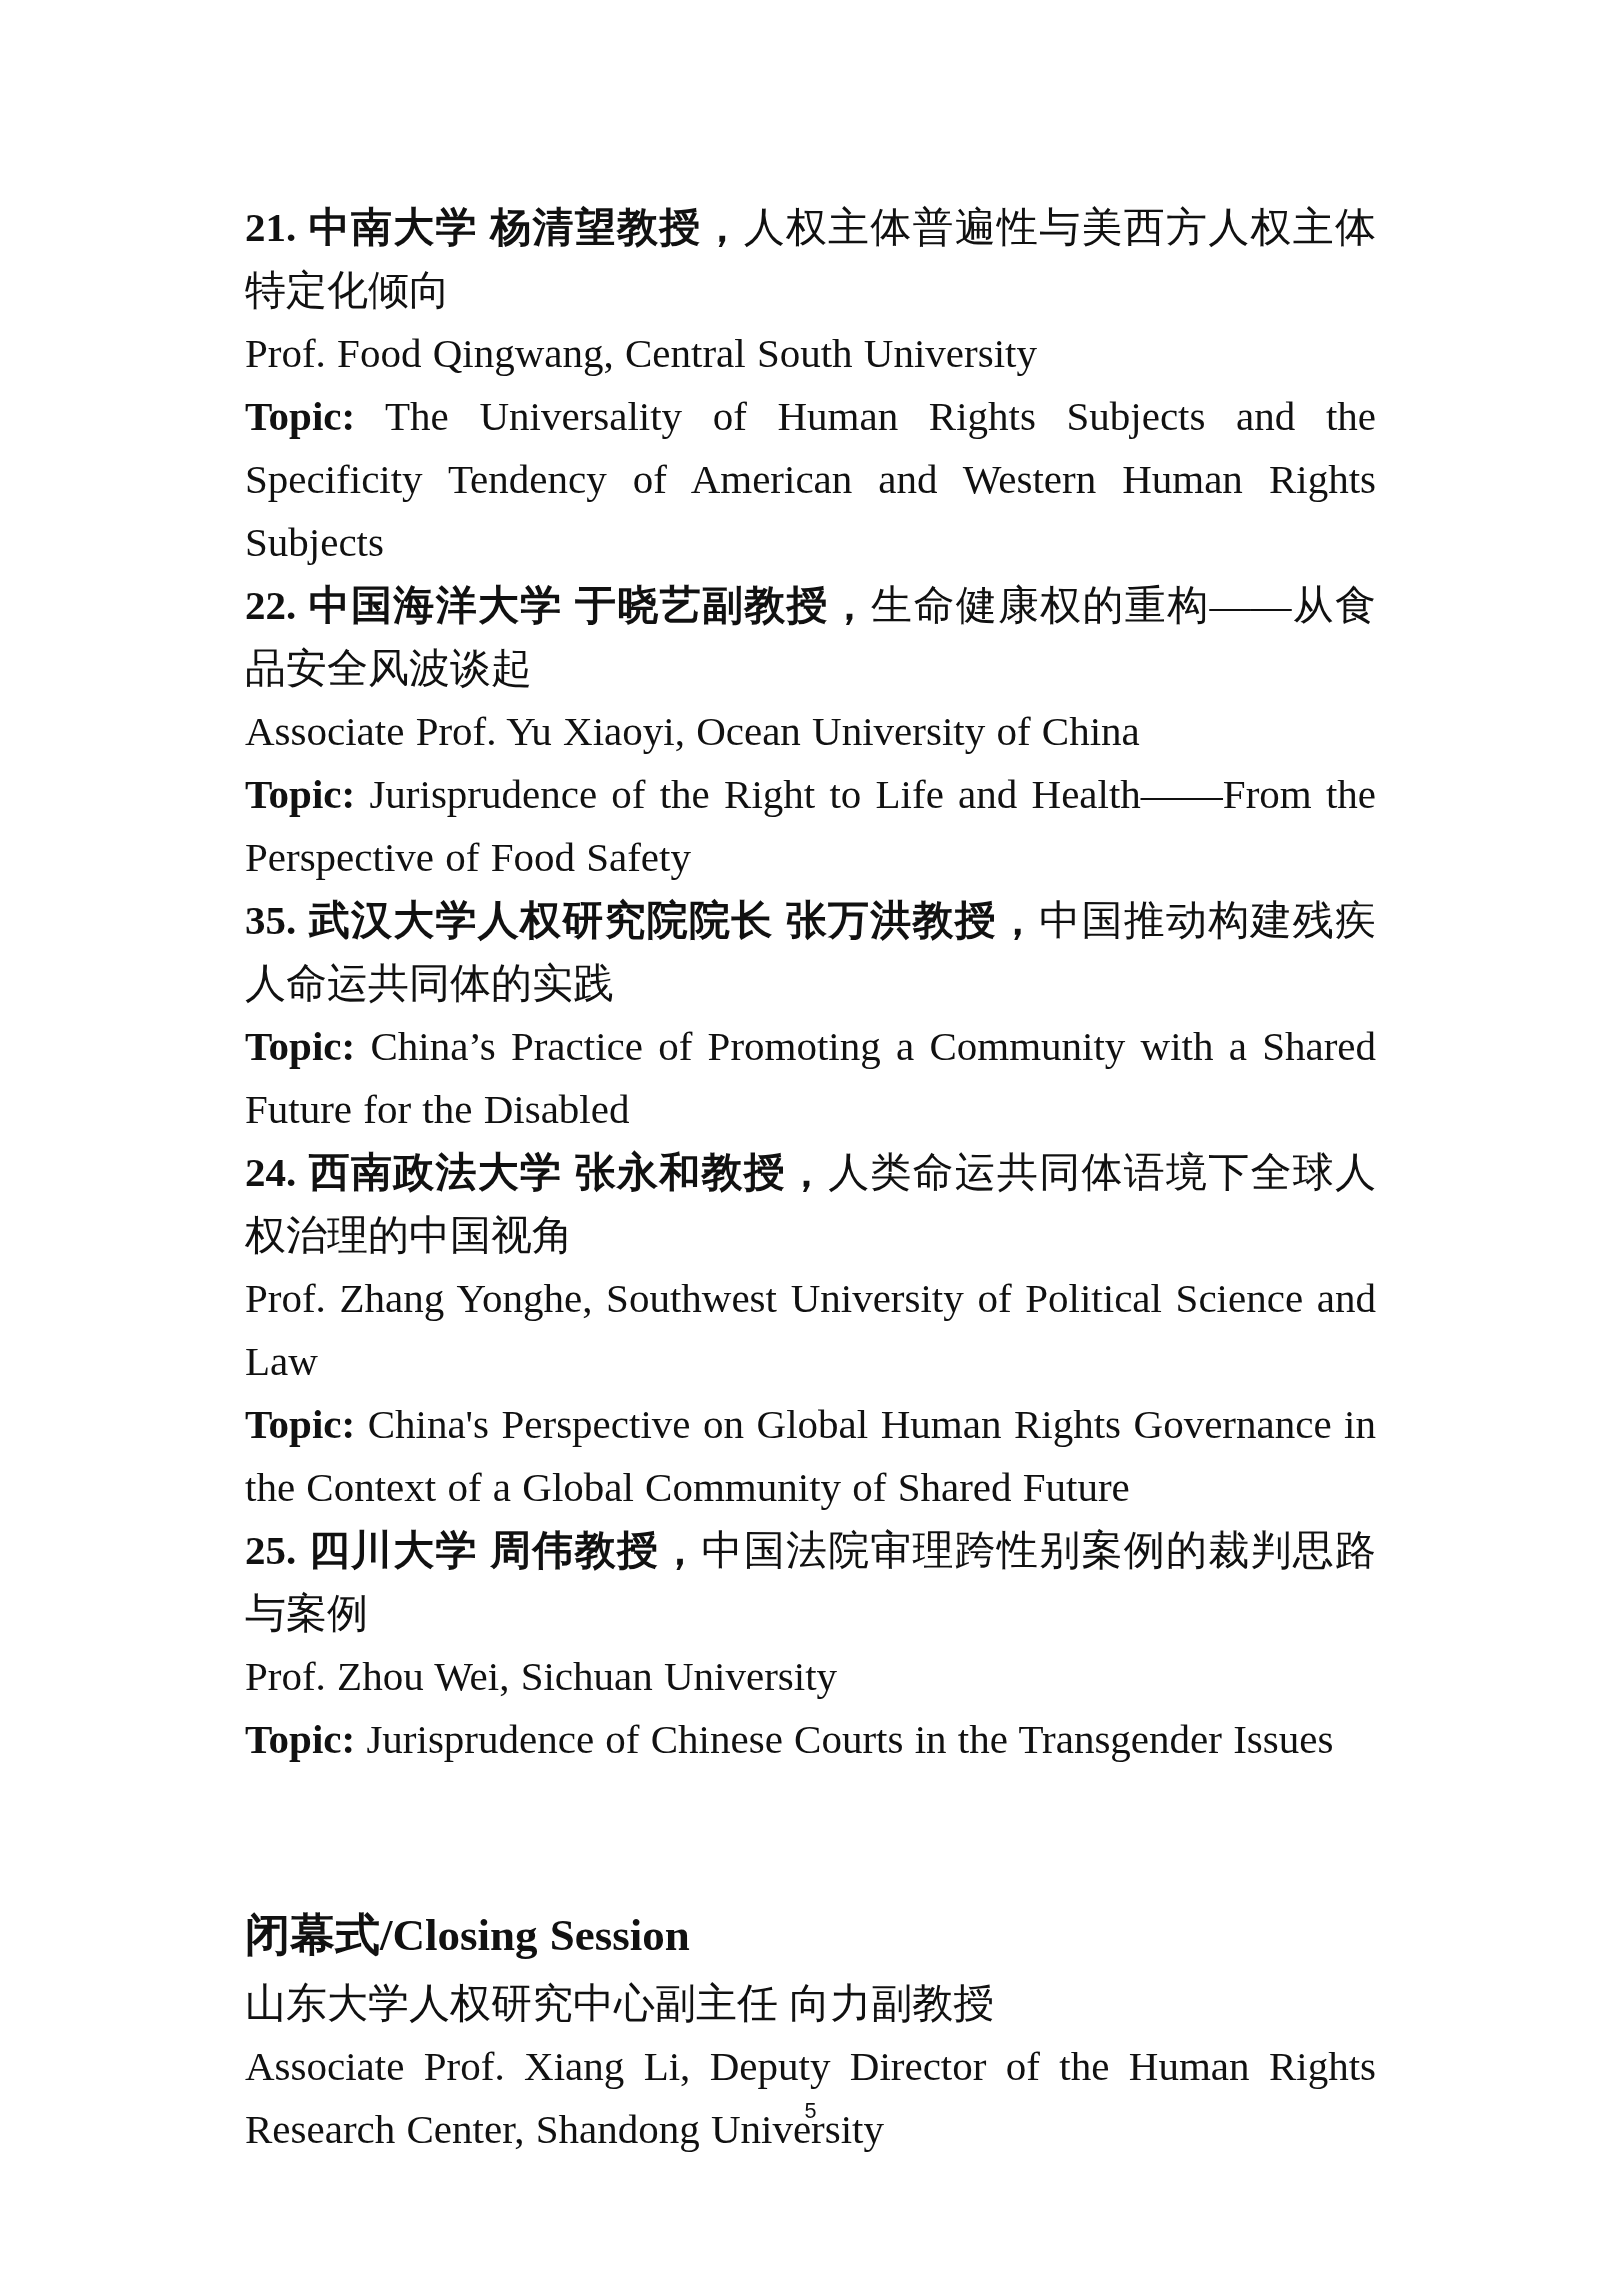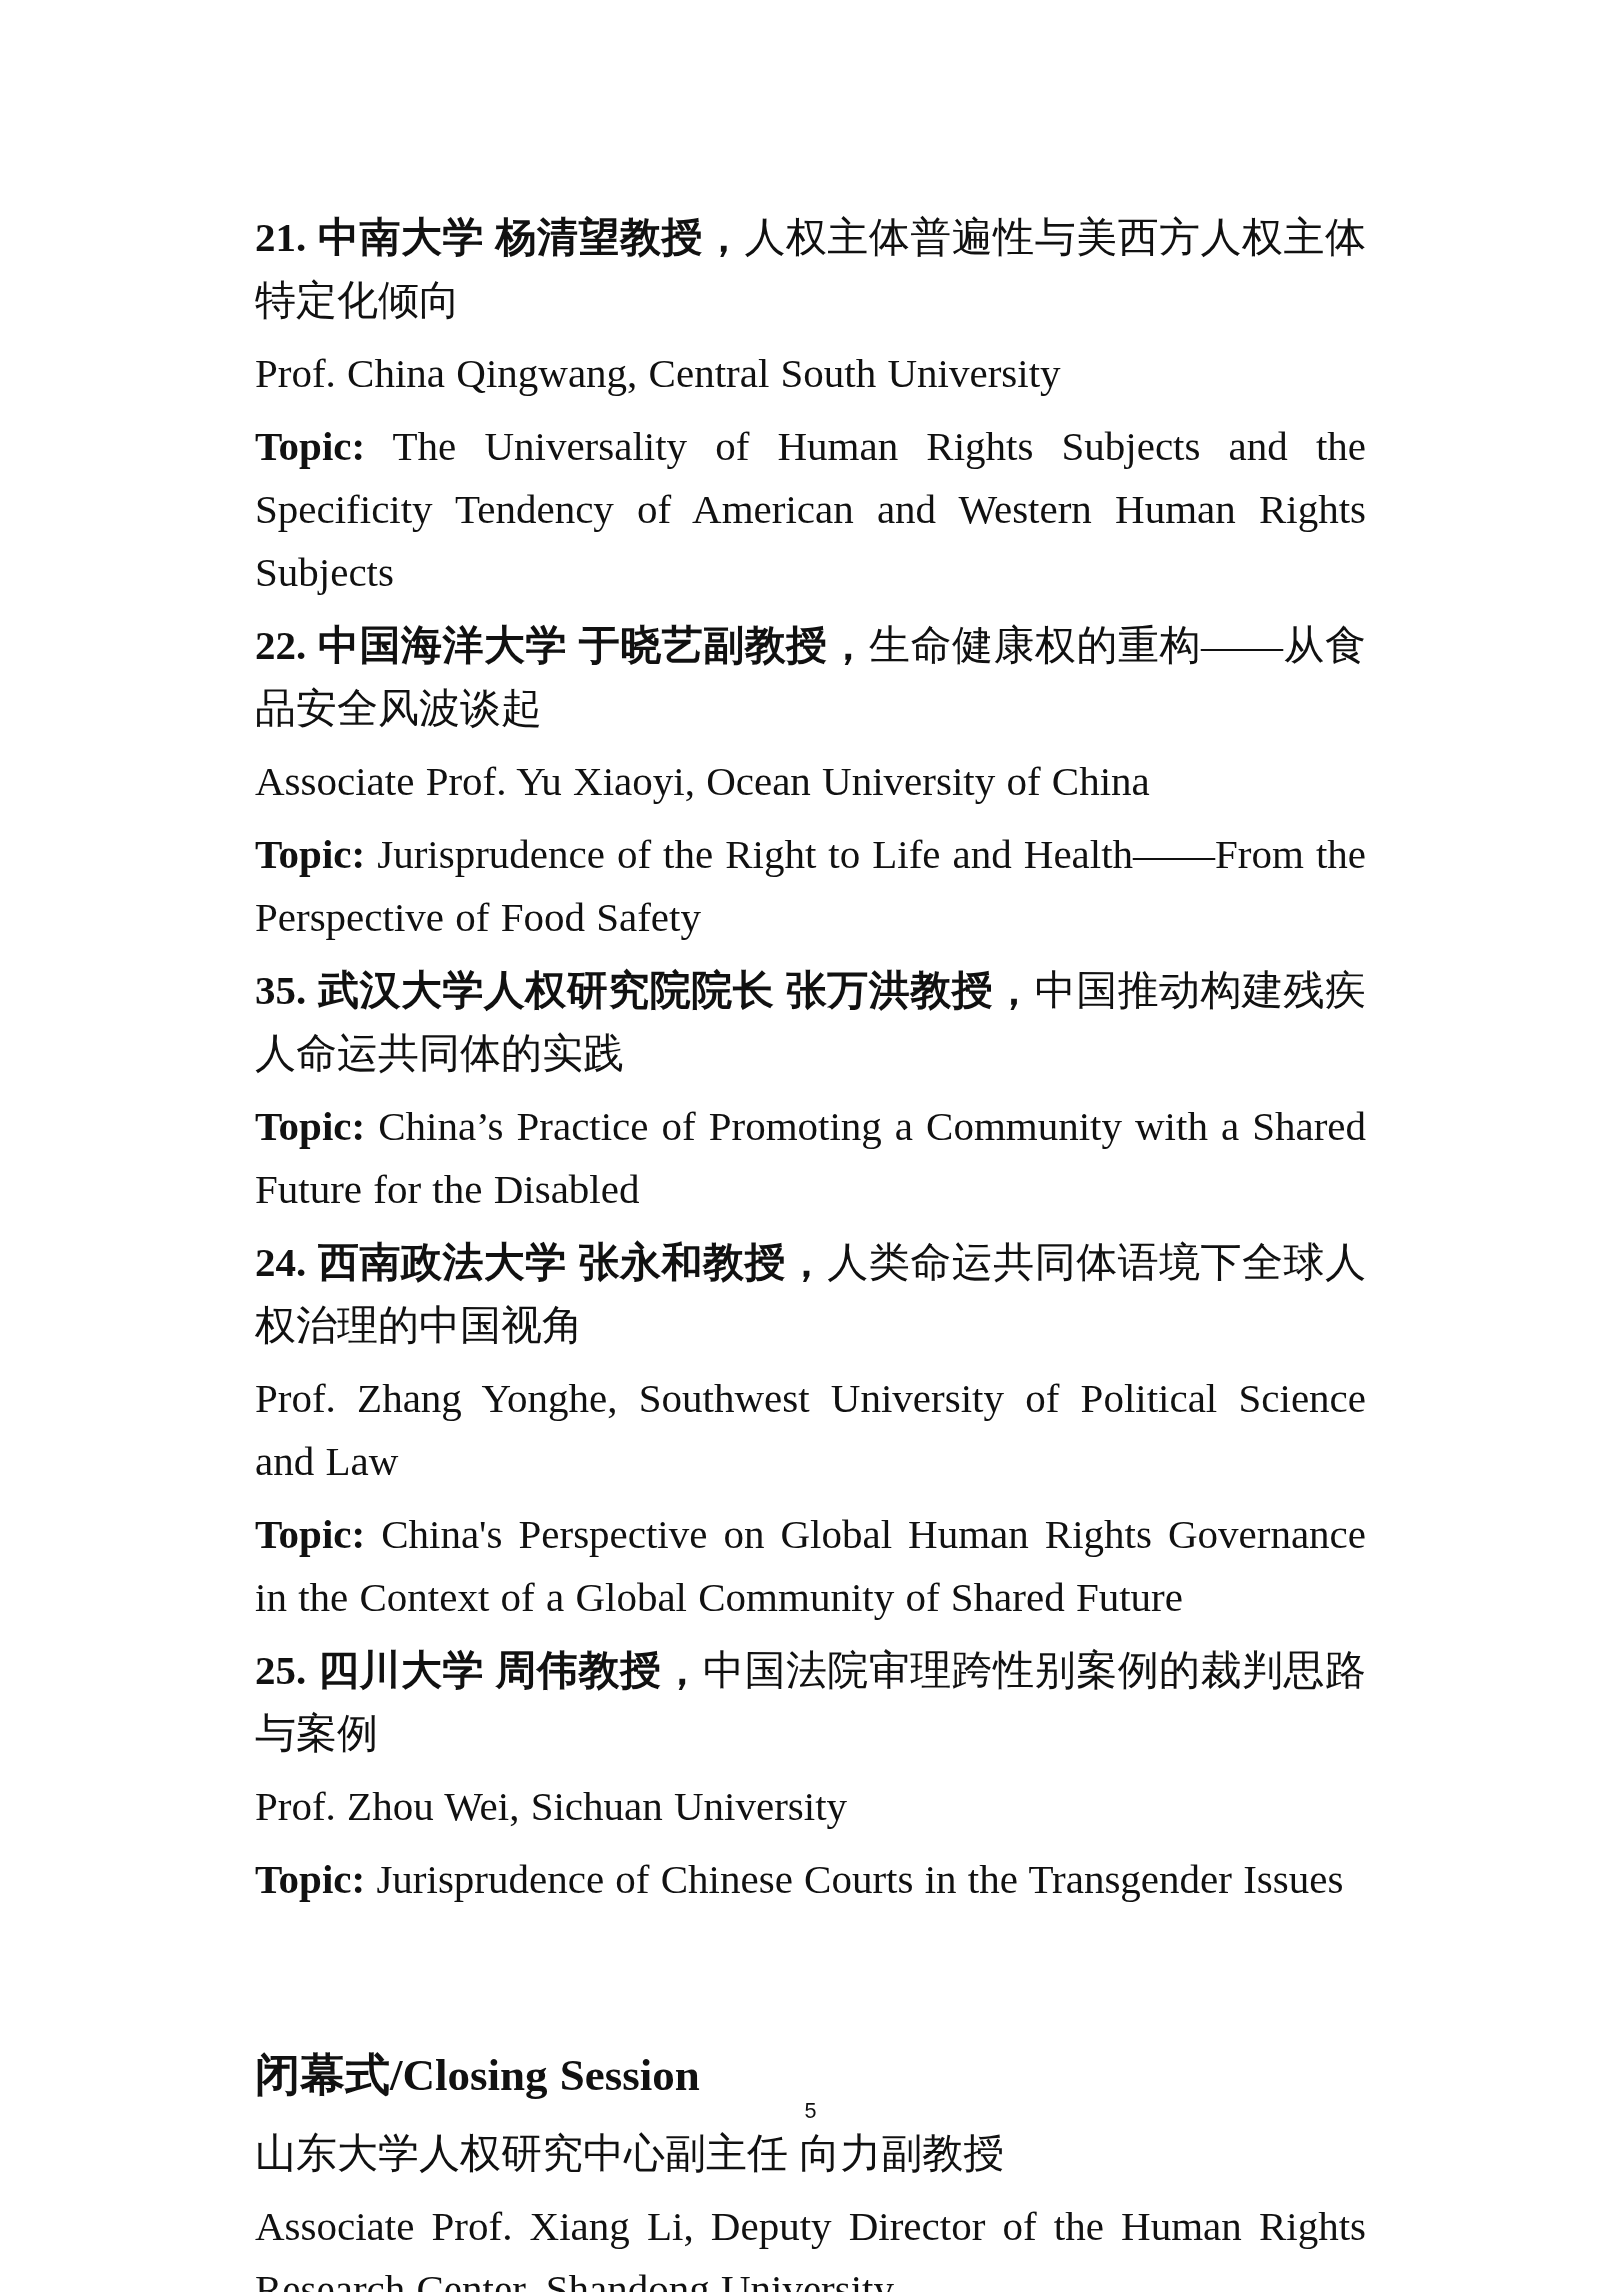--- a/index.html
+++ b/index.html
@@ -22,21 +22,21 @@
     background: #ffffff;
     overflow: hidden;
   }
   .content {
     position: absolute;
     left: 245px;
     top: 196px;
     width: 1131px;
   }
   .content p {
-    margin: 10px;
+    margin: 0;
     font-size: 41px;
     line-height: 63px;
     text-align: justify;
     text-justify: inter-word;
     word-spacing: 1px;
   }
   .bold { font-weight: bold; }
   .closing-section {
     margin-top: 127px;
   }
@@ -58,21 +58,21 @@
     color: #111111;
   }
 </style>
 </head>
 <body>
 
 <div class="page">
   <div class="content">
 
     <p><span class="bold">21. 中南大学 杨清望教授，</span><span>人权主体普遍性与美西方人权主体特定化倾向</span></p>
-    <p>Prof. China Qingwang, Central South University</p>
+    <p>Prof. Food Qingwang, Central South University</p>
     <p><span class="bold">Topic:</span>
       <span>The Universality of Human Rights Subjects and the Specificity Tendency of American and Western Human Rights Subjects</span></p>
 
     <p><span class="bold">22. 中国海洋大学 于晓艺副教授，</span><span>生命健康权的重构——从食品安全风波谈起</span></p>
     <p>Associate Prof. Yu Xiaoyi, Ocean University of China</p>
     <p><span class="bold">Topic:</span>
       <span>Jurisprudence of the Right to Life and Health——From the Perspective of Food Safety</span></p>
 
     <p><span class="bold">35. 武汉大学人权研究院院长 张万洪教授，</span><span>中国推动构建残疾人命运共同体的实践</span></p>
     <p><span class="bold">Topic:</span>

